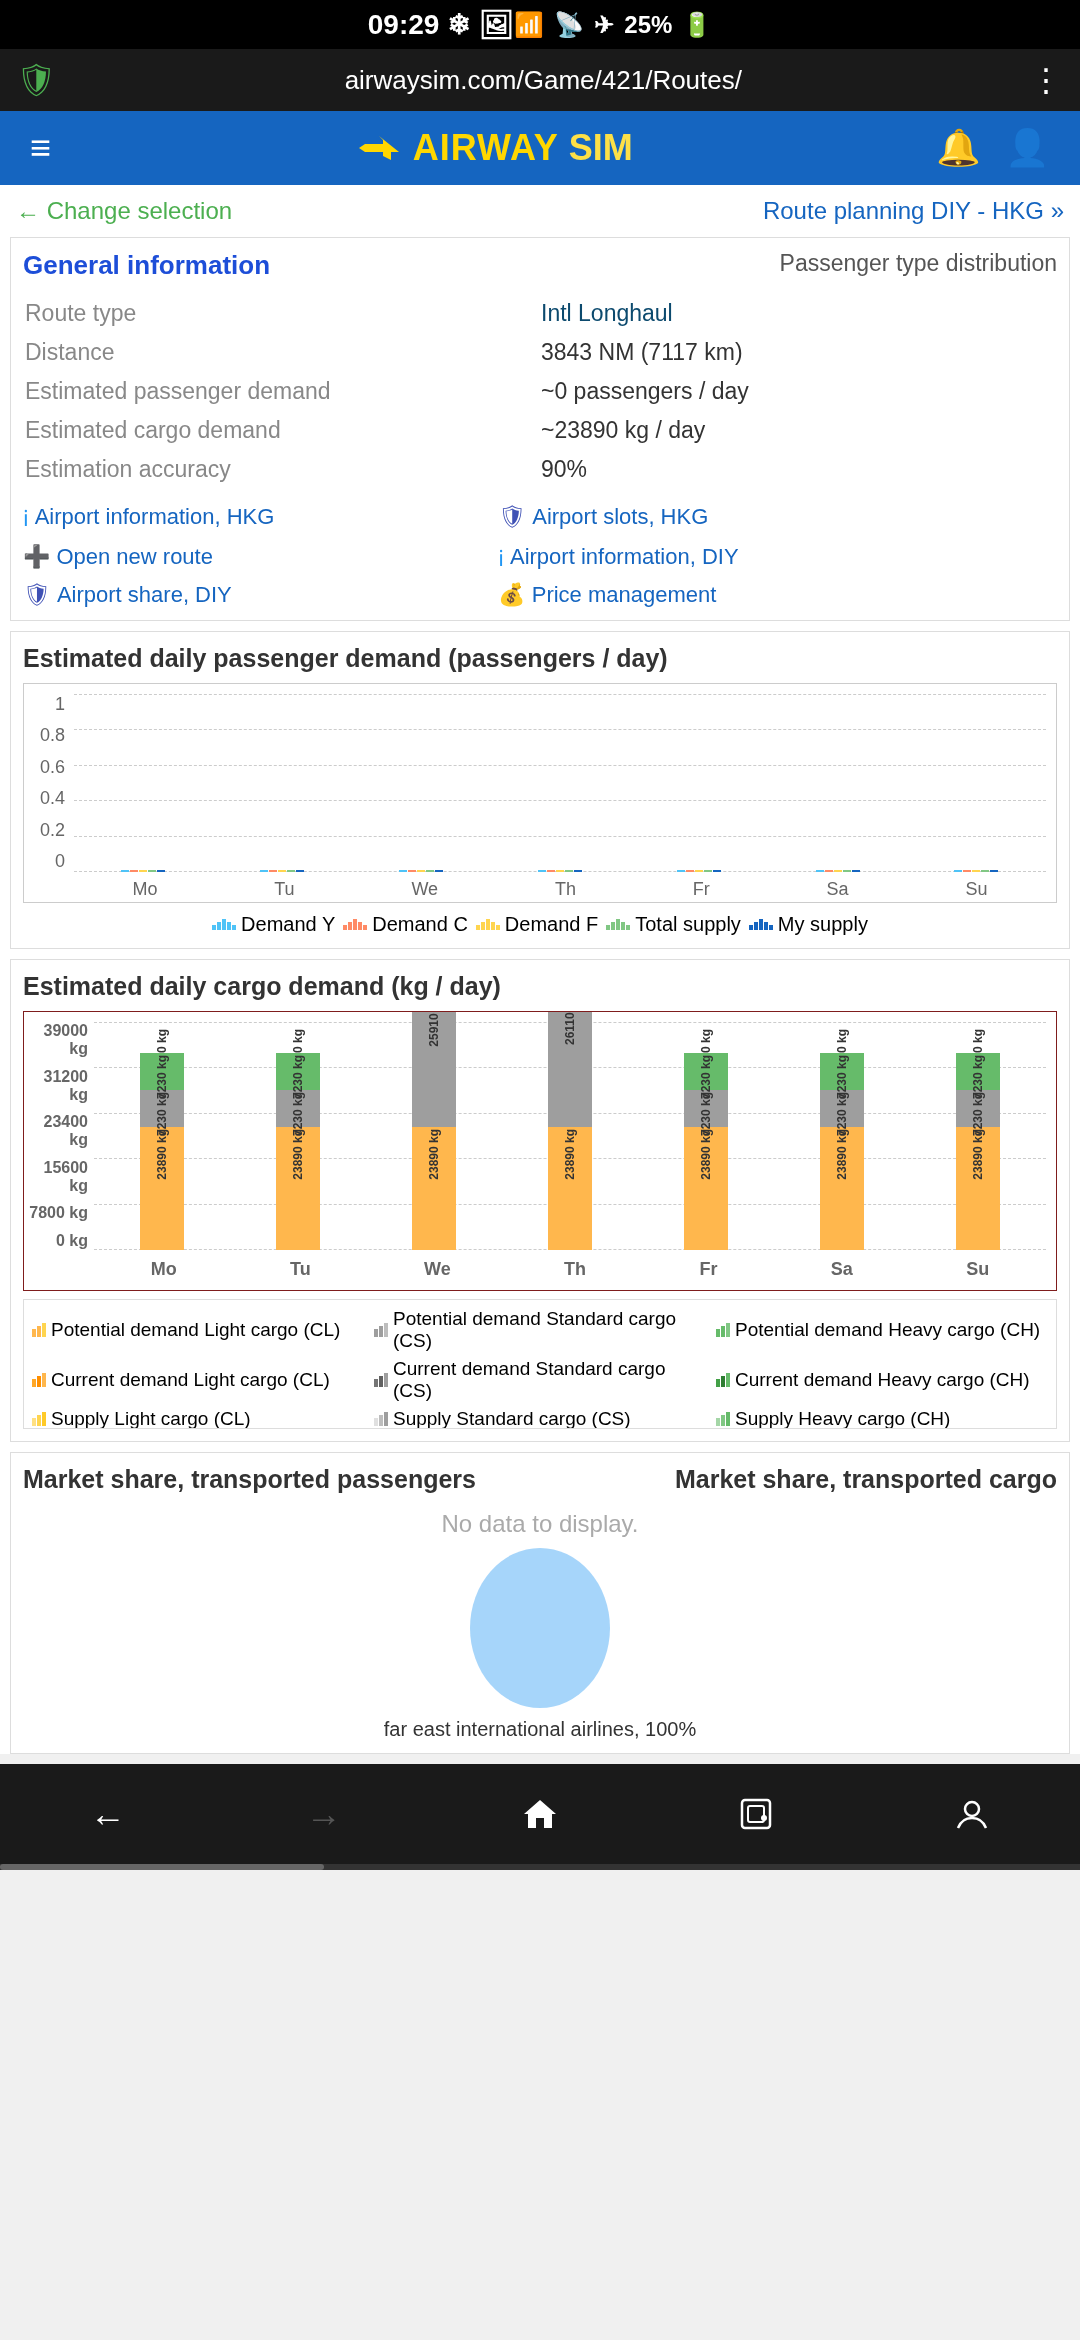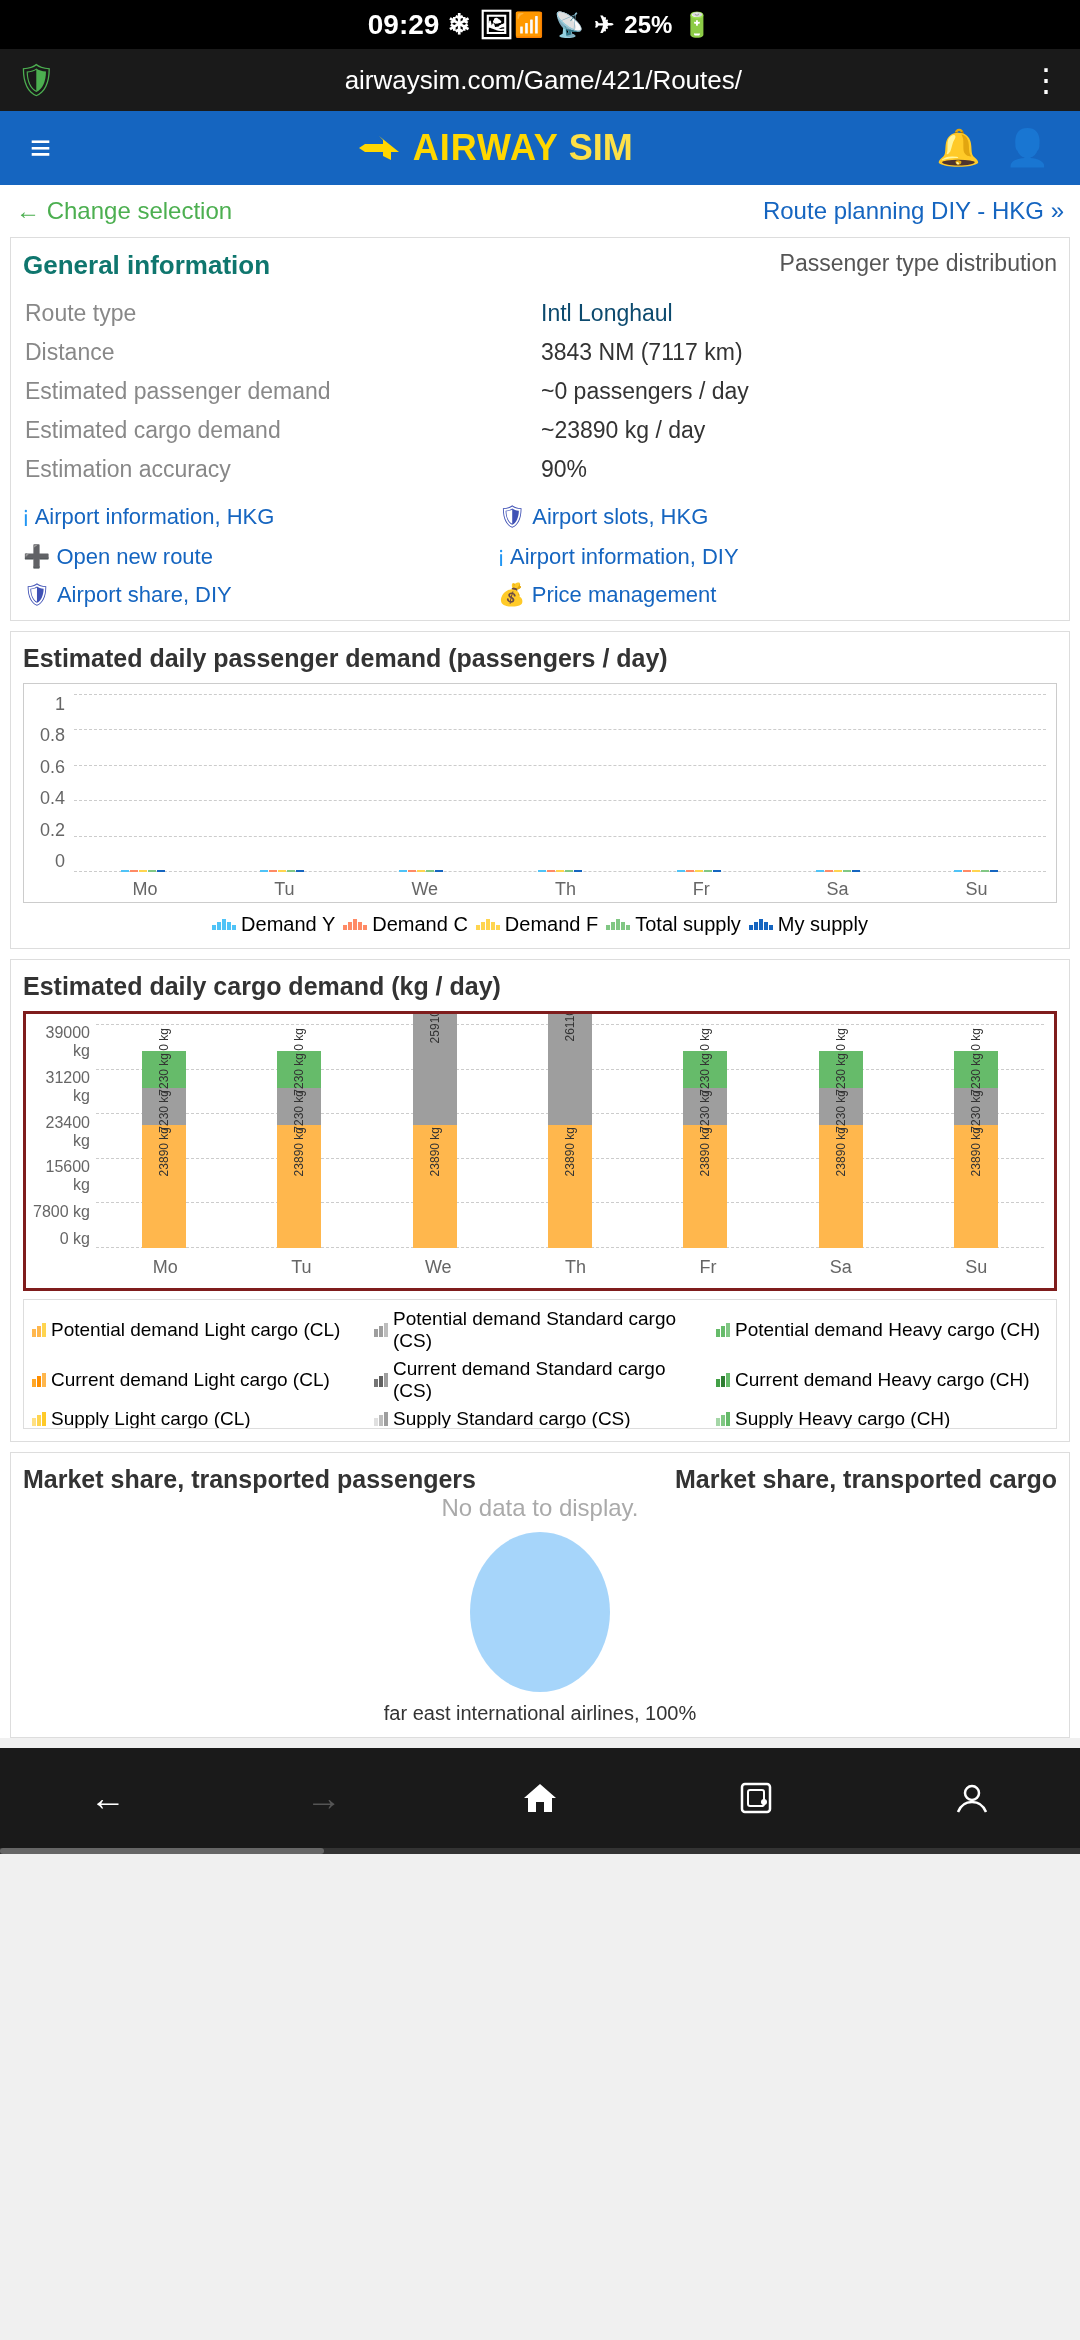--- a/index.html
+++ b/index.html
@@ -62,21 +62,21 @@
     .info-section {
       border: 1px solid #ddd;
       margin: 0 10px 10px;
       padding: 12px;
     }
     .info-header {
       display: flex;
       justify-content: space-between;
       margin-bottom: 12px;
     }
-    .info-header-title { font-size: 26px; font-weight: bold; color: #0f766e; }
+    .info-header-title { font-size: 26px; font-weight: bold; color: #1d4ed8; }
     .info-table { width: 100%; font-size: 23px; }
     .info-table tr td { padding: 5px 0; color: #555; }
     .info-table tr td:first-child { color: #888; width: 50%; }
     .info-table tr td:last-child { color: #333; }
 
     .links-row {
       display: flex;
       flex-wrap: wrap;
       gap: 10px;
       margin-top: 12px;
@@ -153,25 +153,26 @@
     .bar-group {
       display: flex;
       align-items: flex-end;
       gap: 1px;
     }
     .bar { width: 8px; }
 
     
     .cargo-chart-container {
       background: #fff;
-      border: 3px solid #7f1d1d;
+      border: 1px solid #7f1d1d;
       position: relative;
       height: 280px;
       padding: 10px 10px 63px 70px;
       overflow: hidden;
+      font-weight: bold;
     }
     .cargo-y-labels {
       position: absolute;
       left: 0;
       top: 10px;
       bottom: 40px;
       display: flex;
       flex-direction: column;
       justify-content: space-between;
       font-size: 16px;
@@ -240,20 +241,21 @@
 
     
     .market-section {
       border: 1px solid #ddd;
       margin: 0 10px 10px;
       padding: 12px;
     }
     .market-header {
       display: flex;
       justify-content: space-between;
+      margin-bottom: 16px;
     }
     .market-title { font-size: 25px; font-weight: bold; color: #333; }
     .market-content {
       display: flex;
       gap: 10px;
       min-height: 200px;
       flex-direction: column;
     }
     .market-half {
       flex: 1;

